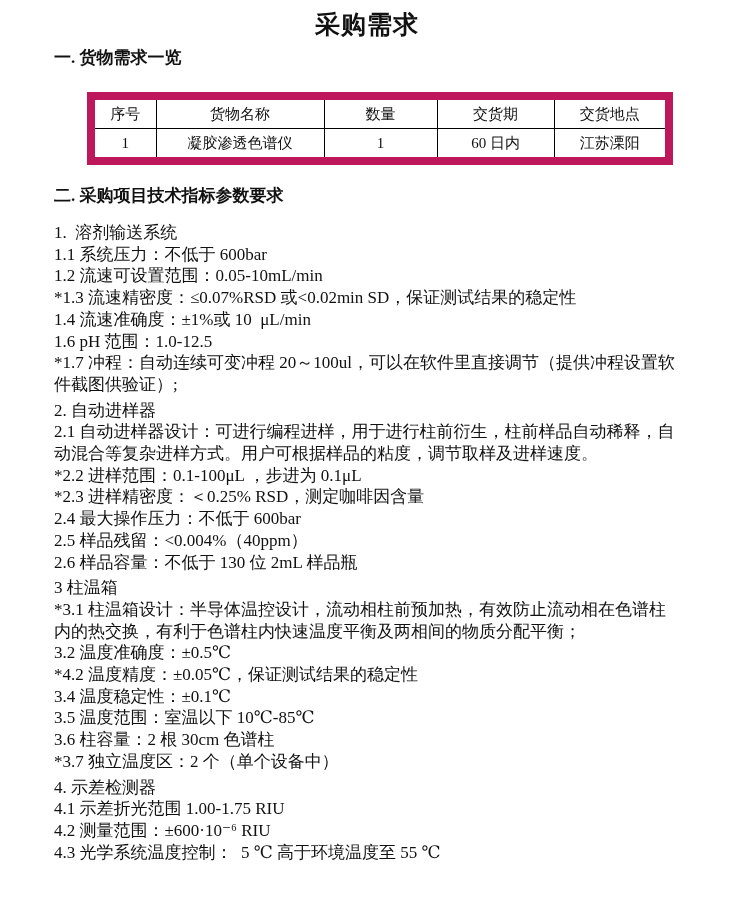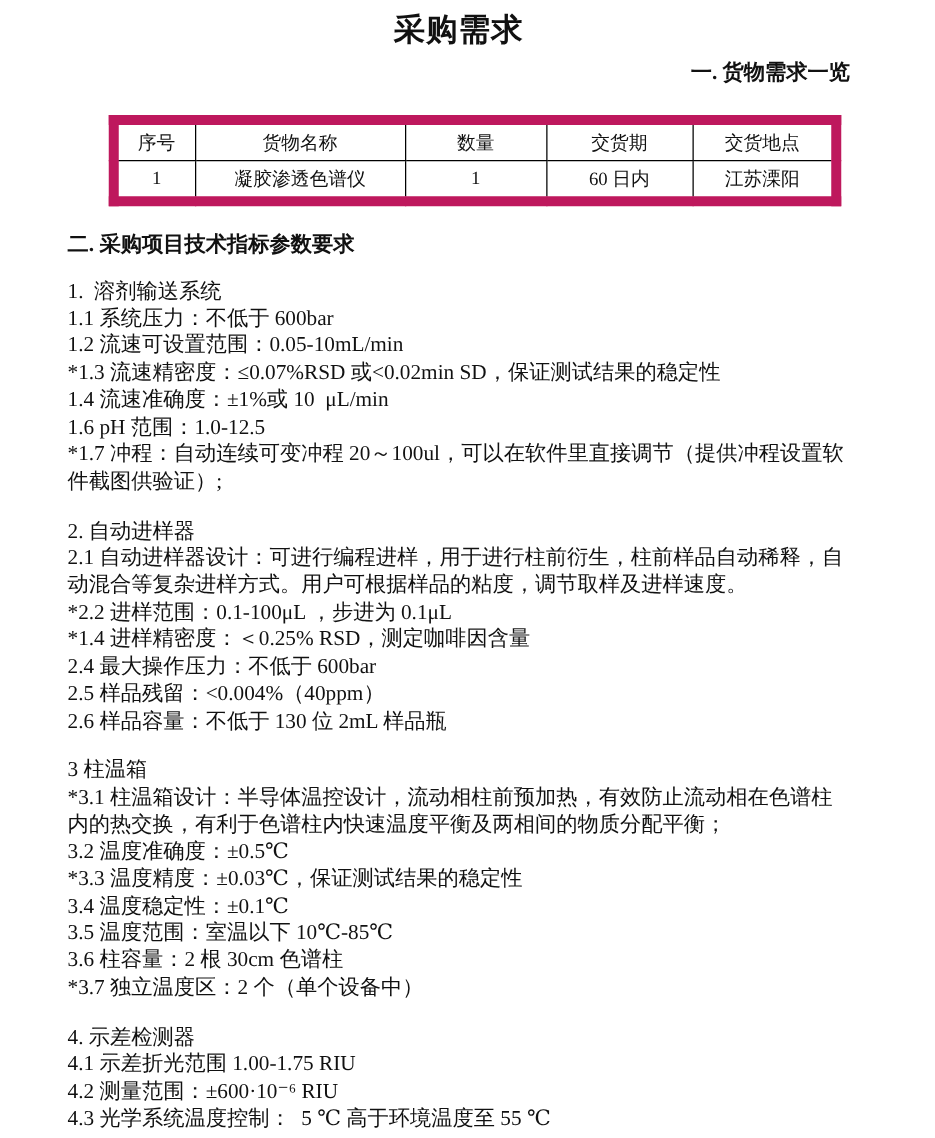--- a/index.html
+++ b/index.html
@@ -24,42 +24,42 @@
     font-size: 25px;
     font-weight: bold;
     line-height: 30px;
     letter-spacing: 1px;
   }
   .section-heading {
     font-size: 17px;
     font-weight: bold;
     line-height: 22px;
   }
-  .section-heading.first { margin-top: 7px; text-align: right; }
+  .section-heading.first { margin-top: 7px; }
   .section-heading.second { margin-top: 20px; }
   table.goods-table {
     border-collapse: collapse;
     table-layout: fixed;
     margin-left: 33px;
     margin-top: 23px;
     width: 578px;
     border: 8px solid #be185d;
   }
   table.goods-table td, table.goods-table th {
     border: 1px solid #000000;
     height: 28px;
     text-align: center;
     vertical-align: middle;
     font-size: 15px;
     font-weight: normal;
     padding: 0 2px;
     overflow: hidden;
   }
   .specs { margin-top: 15px; }
-  .spec-group + .spec-group { margin-top: 18px; }
+  .spec-group + .spec-group { margin-top: 4px; }
   .spec-line {
     font-size: 17px;
     line-height: 21.7px;
     white-space: pre-wrap;
     word-break: break-word;
   }
 </style>
 </head>
 <body>
 
@@ -106,31 +106,31 @@
       <div class="spec-line">*1.3 流速精密度：≤0.07%RSD 或&lt;0.02min SD，保证测试结果的稳定性</div>
       <div class="spec-line">1.4 流速准确度：±1%或 10  μL/min</div>
       <div class="spec-line">1.6 pH 范围：1.0-12.5</div>
       <div class="spec-line">*1.7 冲程：自动连续可变冲程 20～100ul，可以在软件里直接调节（提供冲程设置软件截图供验证）;</div>
     </div>
 
     <div class="spec-group">
       <div class="spec-line">2. 自动进样器</div>
       <div class="spec-line">2.1 自动进样器设计：可进行编程进样，用于进行柱前衍生，柱前样品自动稀释，自动混合等复杂进样方式。用户可根据样品的粘度，调节取样及进样速度。</div>
       <div class="spec-line">*2.2 进样范围：0.1-100μL ，步进为 0.1μL</div>
-      <div class="spec-line">*1.4 进样精密度：＜0.25% RSD，测定咖啡因含量</div>
+      <div class="spec-line">*2.3 进样精密度：＜0.25% RSD，测定咖啡因含量</div>
       <div class="spec-line">2.4 最大操作压力：不低于 600bar</div>
       <div class="spec-line">2.5 样品残留：&lt;0.004%（40ppm）</div>
       <div class="spec-line">2.6 样品容量：不低于 130 位 2mL 样品瓶</div>
     </div>
 
     <div class="spec-group">
       <div class="spec-line">3 柱温箱</div>
       <div class="spec-line">*3.1 柱温箱设计：半导体温控设计，流动相柱前预加热，有效防止流动相在色谱柱内的热交换，有利于色谱柱内快速温度平衡及两相间的物质分配平衡；</div>
       <div class="spec-line">3.2 温度准确度：±0.5℃</div>
-      <div class="spec-line">*3.3 温度精度：±0.03℃，保证测试结果的稳定性</div>
+      <div class="spec-line">*4.2 温度精度：±0.05℃，保证测试结果的稳定性</div>
       <div class="spec-line">3.4 温度稳定性：±0.1℃</div>
       <div class="spec-line">3.5 温度范围：室温以下 10℃-85℃</div>
       <div class="spec-line">3.6 柱容量：2 根 30cm 色谱柱</div>
       <div class="spec-line">*3.7 独立温度区：2 个（单个设备中）</div>
     </div>
 
     <div class="spec-group">
       <div class="spec-line">4. 示差检测器</div>
       <div class="spec-line">4.1 示差折光范围 1.00-1.75 RIU</div>
       <div class="spec-line">4.2 测量范围：±600·10⁻⁶ RIU</div>

